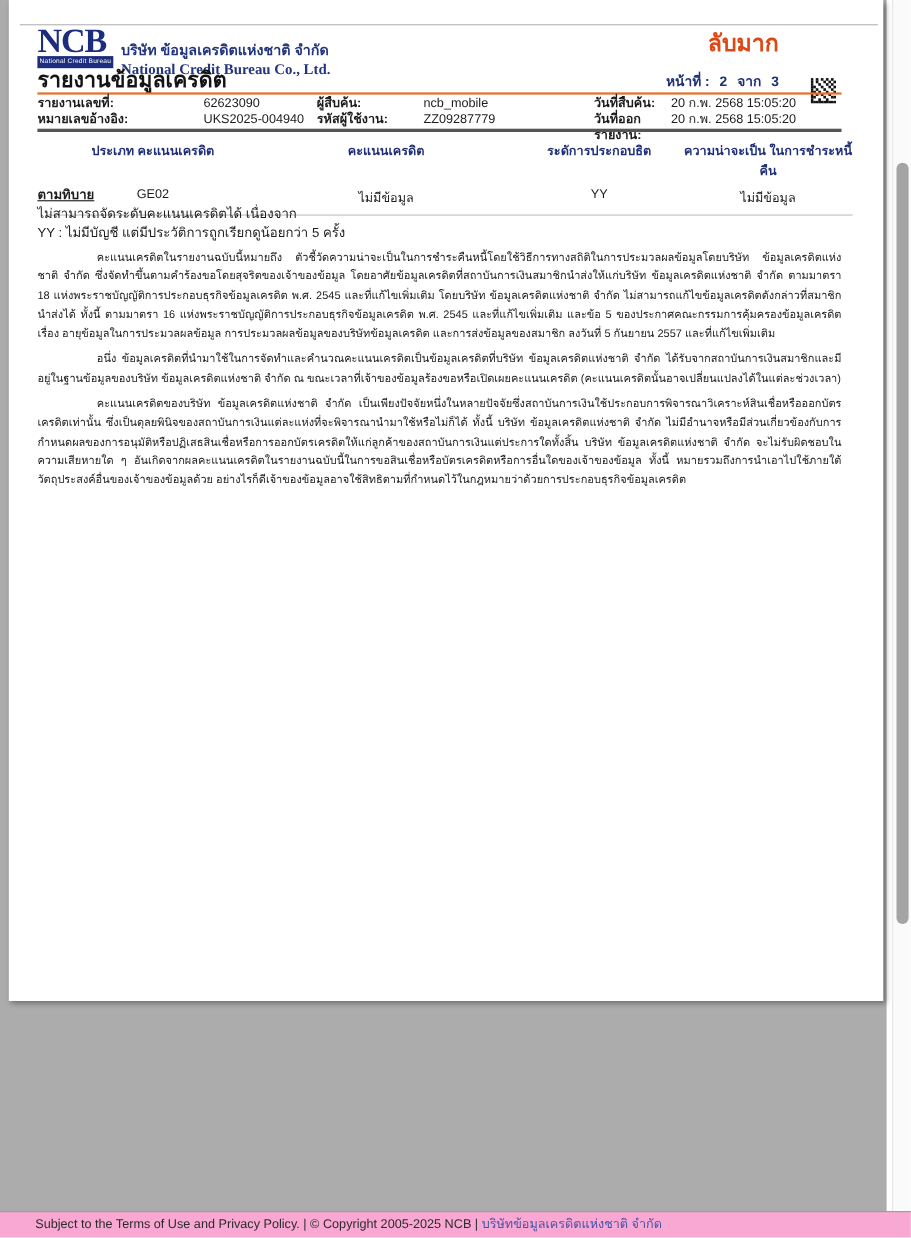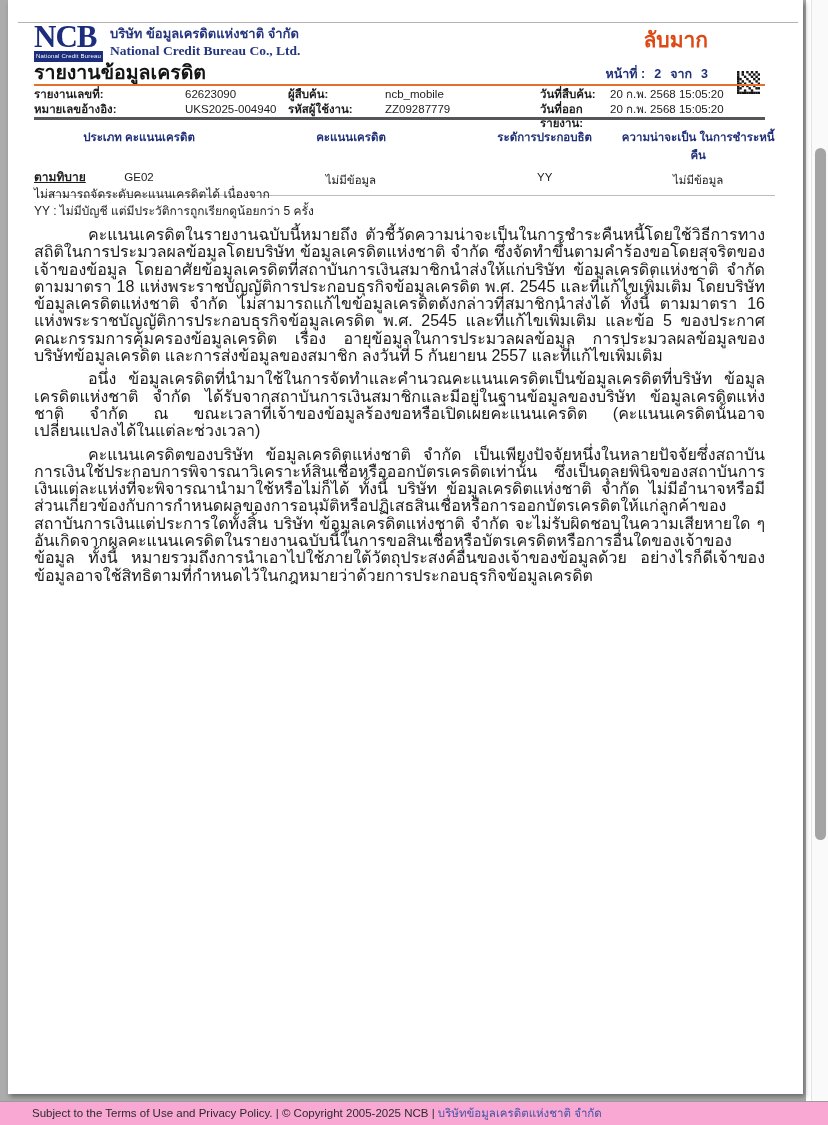--- a/index.html
+++ b/index.html
@@ -5,39 +5,39 @@
   * { box-sizing: border-box; }
   html,body { margin:0; padding:0; }
   body {
     width:828px; height:1125px; position:relative; overflow:hidden;
     background:#ffffff;
     font-family:"Liberation Sans","DejaVu Sans",sans-serif;
     -webkit-font-smoothing:antialiased;
   }
   .backdrop { position:absolute; left:0; top:0; width:806px; height:1101px; background:#acacac; }
   .page {
-    position:absolute; left:8px; top:0; width:795px; height:1094px;
+    position:absolute; left:8px; top:0; width:795px; height:910px;
     background:#ffffff; box-shadow:2px 3px 5px rgba(0,0,0,0.38);
   }
   .top-rule { position:absolute; left:10px; top:22px; width:780px; height:1px; background:#b3b3b3; }
 
   
   .logo-block { position:absolute; left:26px; top:24px; }
   .logo-acronym {
     font-family:"Liberation Serif","DejaVu Serif",serif;
     font-weight:bold; font-size:31px; line-height:26px; letter-spacing:-1px;
     color:#1b2d7c;
   }
   .logo-bar {
     width:69px; height:11px; background:#1b2d7c; margin-top:1px;
     color:#ffffff; font-size:6px; line-height:11px; text-align:center;
     letter-spacing:0.2px; white-space:nowrap; overflow:hidden;
   }
   .company-lines { position:absolute; left:102px; top:26px; white-space:nowrap; }
-  .company-th { font-size:13px; font-weight:bold; color:#24357f; line-height:16px; }
+  .company-th { font-size:13px; font-weight:bold; color:#24357f; line-height:16px;margin-top:12px; }
   .company-en {
     font-family:"Liberation Serif","DejaVu Serif",serif;
     font-size:13.5px; font-weight:bold; color:#24357f; line-height:17px;
   }
 
   
   .confidential-block { position:absolute; right:95px; top:28px; text-align:right; }
   .confidential { font-size:21px; font-weight:bold; color:#dd4814; line-height:24px; }
   .page-indicator { font-size:12.5px; font-weight:bold; color:#203078; margin-top:12px; white-space:nowrap; }
   .page-indicator span { display:inline-block; }
@@ -62,21 +62,21 @@
   .score-table { position:absolute; left:36px; top:122px; width:731px; border-bottom:1px solid #bdbdbd; padding-bottom:4px;}
   .score-row { display:grid; grid-template-columns:26% 32% 21% 21%; }
   .score-head { font-size:11.5px; font-weight:bold; color:#203078; text-align:center; padding:6px 0 4px 0; }
   .score-val  { font-size:11.5px; color:#1c1c1c; text-align:center; padding:3px 0 2px 0; }
 
   
   .explanation { position:absolute; left:26px; top:169px; font-size:12px; color:#1c1c1c; line-height:17px; }
   .explanation .head { font-weight:bold; text-decoration:underline; }
 
   
-  .body-text { position:absolute; left:26px; top:226px; width:731px; font-size:16px; color:#1c1c1c; }
+  .body-text { position:absolute; left:26px; top:226px; width:731px; font-size:10px; color:#1c1c1c; }
   .body-text p {
     margin:0 0 6px 0; line-height:17.3px; text-align:justify; text-indent:54px;
     text-justify:inter-word;
   }
 
   
   .scrollbar-track { position:absolute; right:0; top:0; width:17px; height:1101px; background:#fafafa; border-left:1px solid #e4e4e4; }
   .scrollbar-thumb { position:absolute; left:3px; top:148px; width:11px; height:692px; background:#a4a4a4; border-radius:6px; }
 
   

